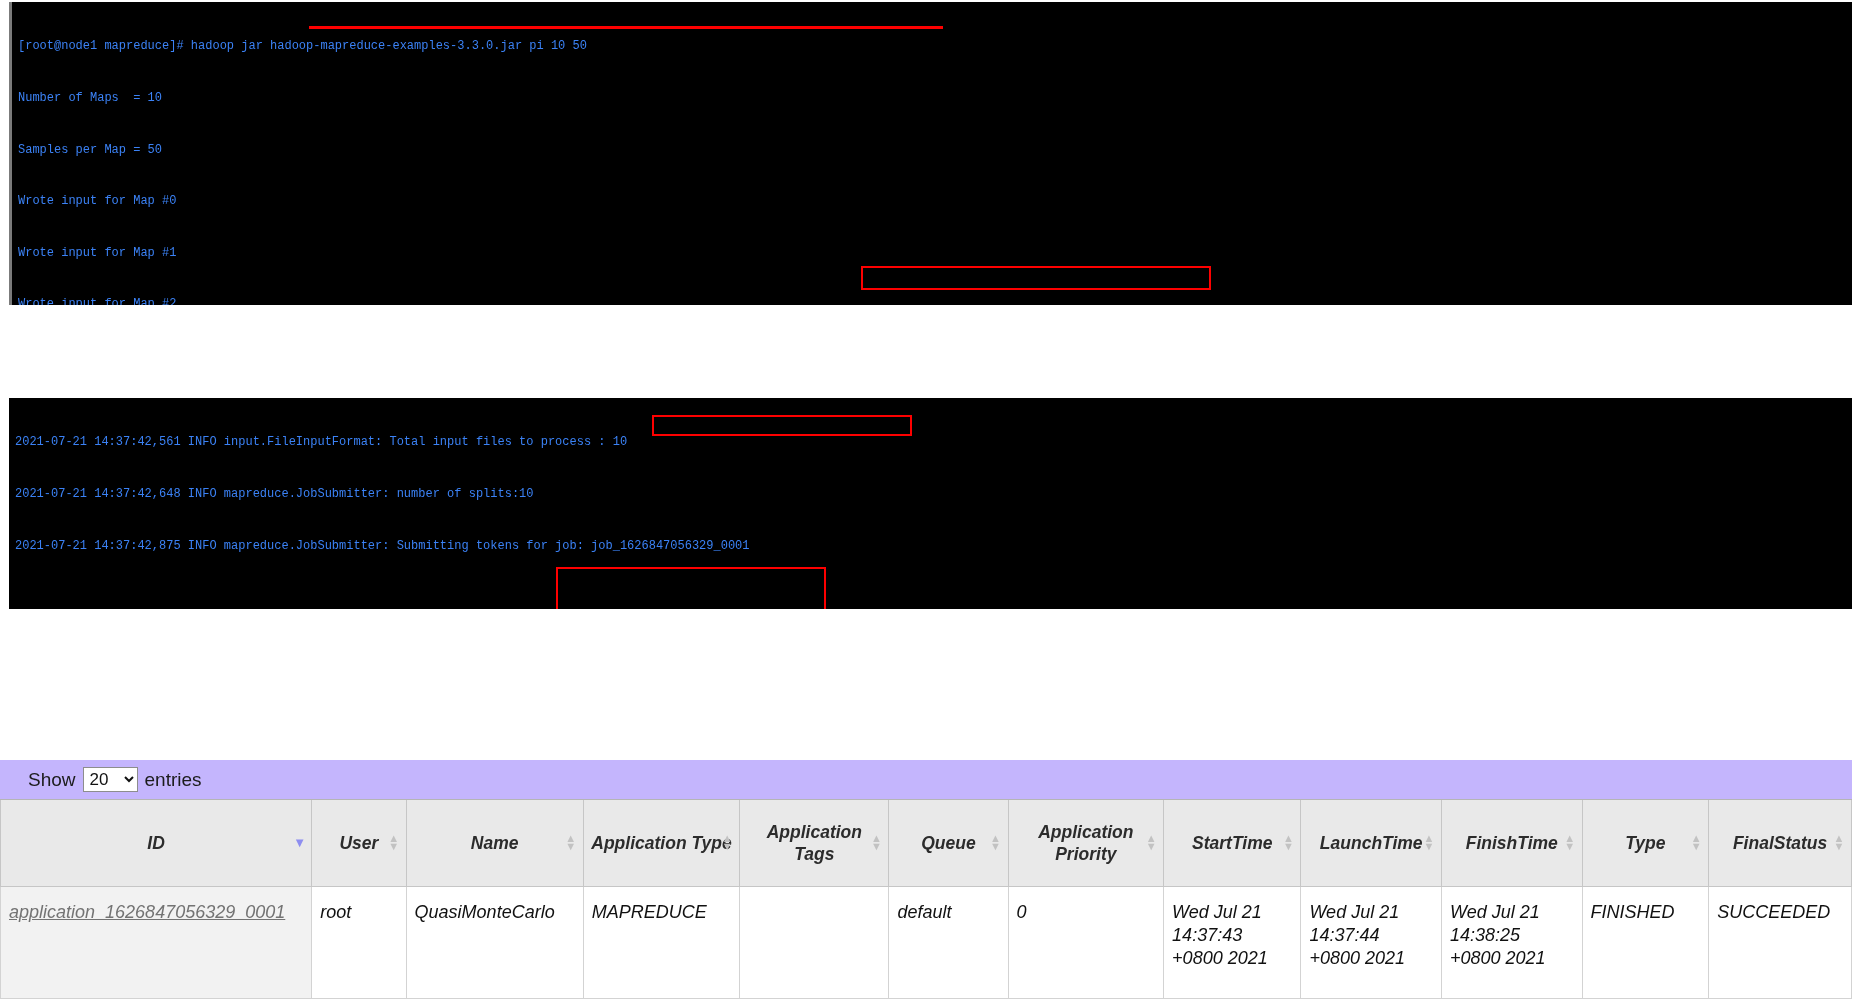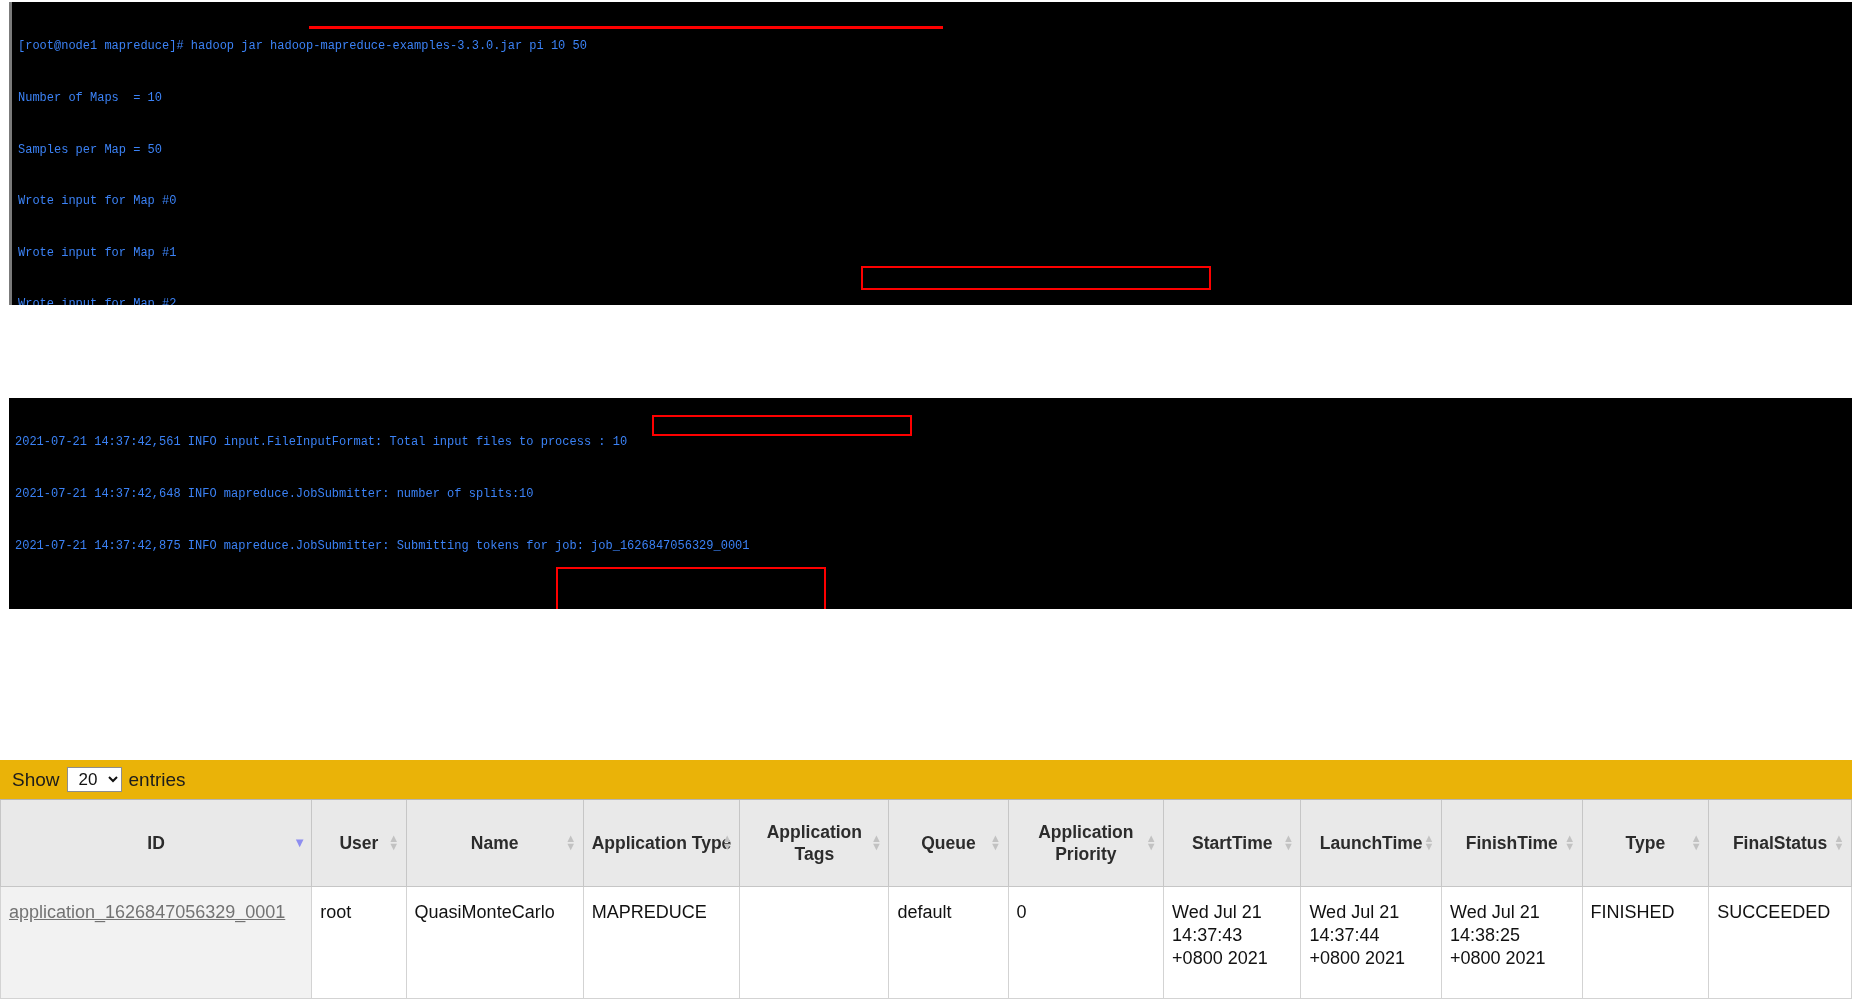--- a/index.html
+++ b/index.html
@@ -86,46 +86,46 @@
     left: 0;
     top: 760px;
     width: 1852px;
     height: 244px;
     background: #ffffff;
     font-family: "Liberation Sans", sans-serif;
     box-sizing: border-box;
   }
   .show-bar {
     height: 40px;
-    background: #eab308;
+    background: #c4b5fd;
     display: flex;
     align-items: center;
-    padding-left: 12px;
+    padding-left: 28px;
     font-size: 19px;
     color: #1c1c1c;
     box-sizing: border-box;
     border-bottom: 1px solid #b5b5b5;
   }
   .show-bar .lbl { margin-right: 7px; }
   .entries-select {
     font-family: "Liberation Sans", sans-serif;
     font-size: 17px;
     padding: 1px 2px;
     border: 1px solid #8d8d8d;
     background: #ffffff;
     color: #111;
     height: 25px;
-    text-align: center;
   }
   .show-bar .tail { margin-left: 7px; }
 
   table.apps {
     width: 1852px;
     border-collapse: collapse;
     table-layout: fixed;
+    font-style: italic;
   }
   table.apps th {
     background: #e9e9e9;
     border: 1px solid #c6c6c6;
     border-top: none;
     font-size: 17.5px;
     font-weight: bold;
     color: #2c2c2c;
     height: 86px;
     vertical-align: middle;

